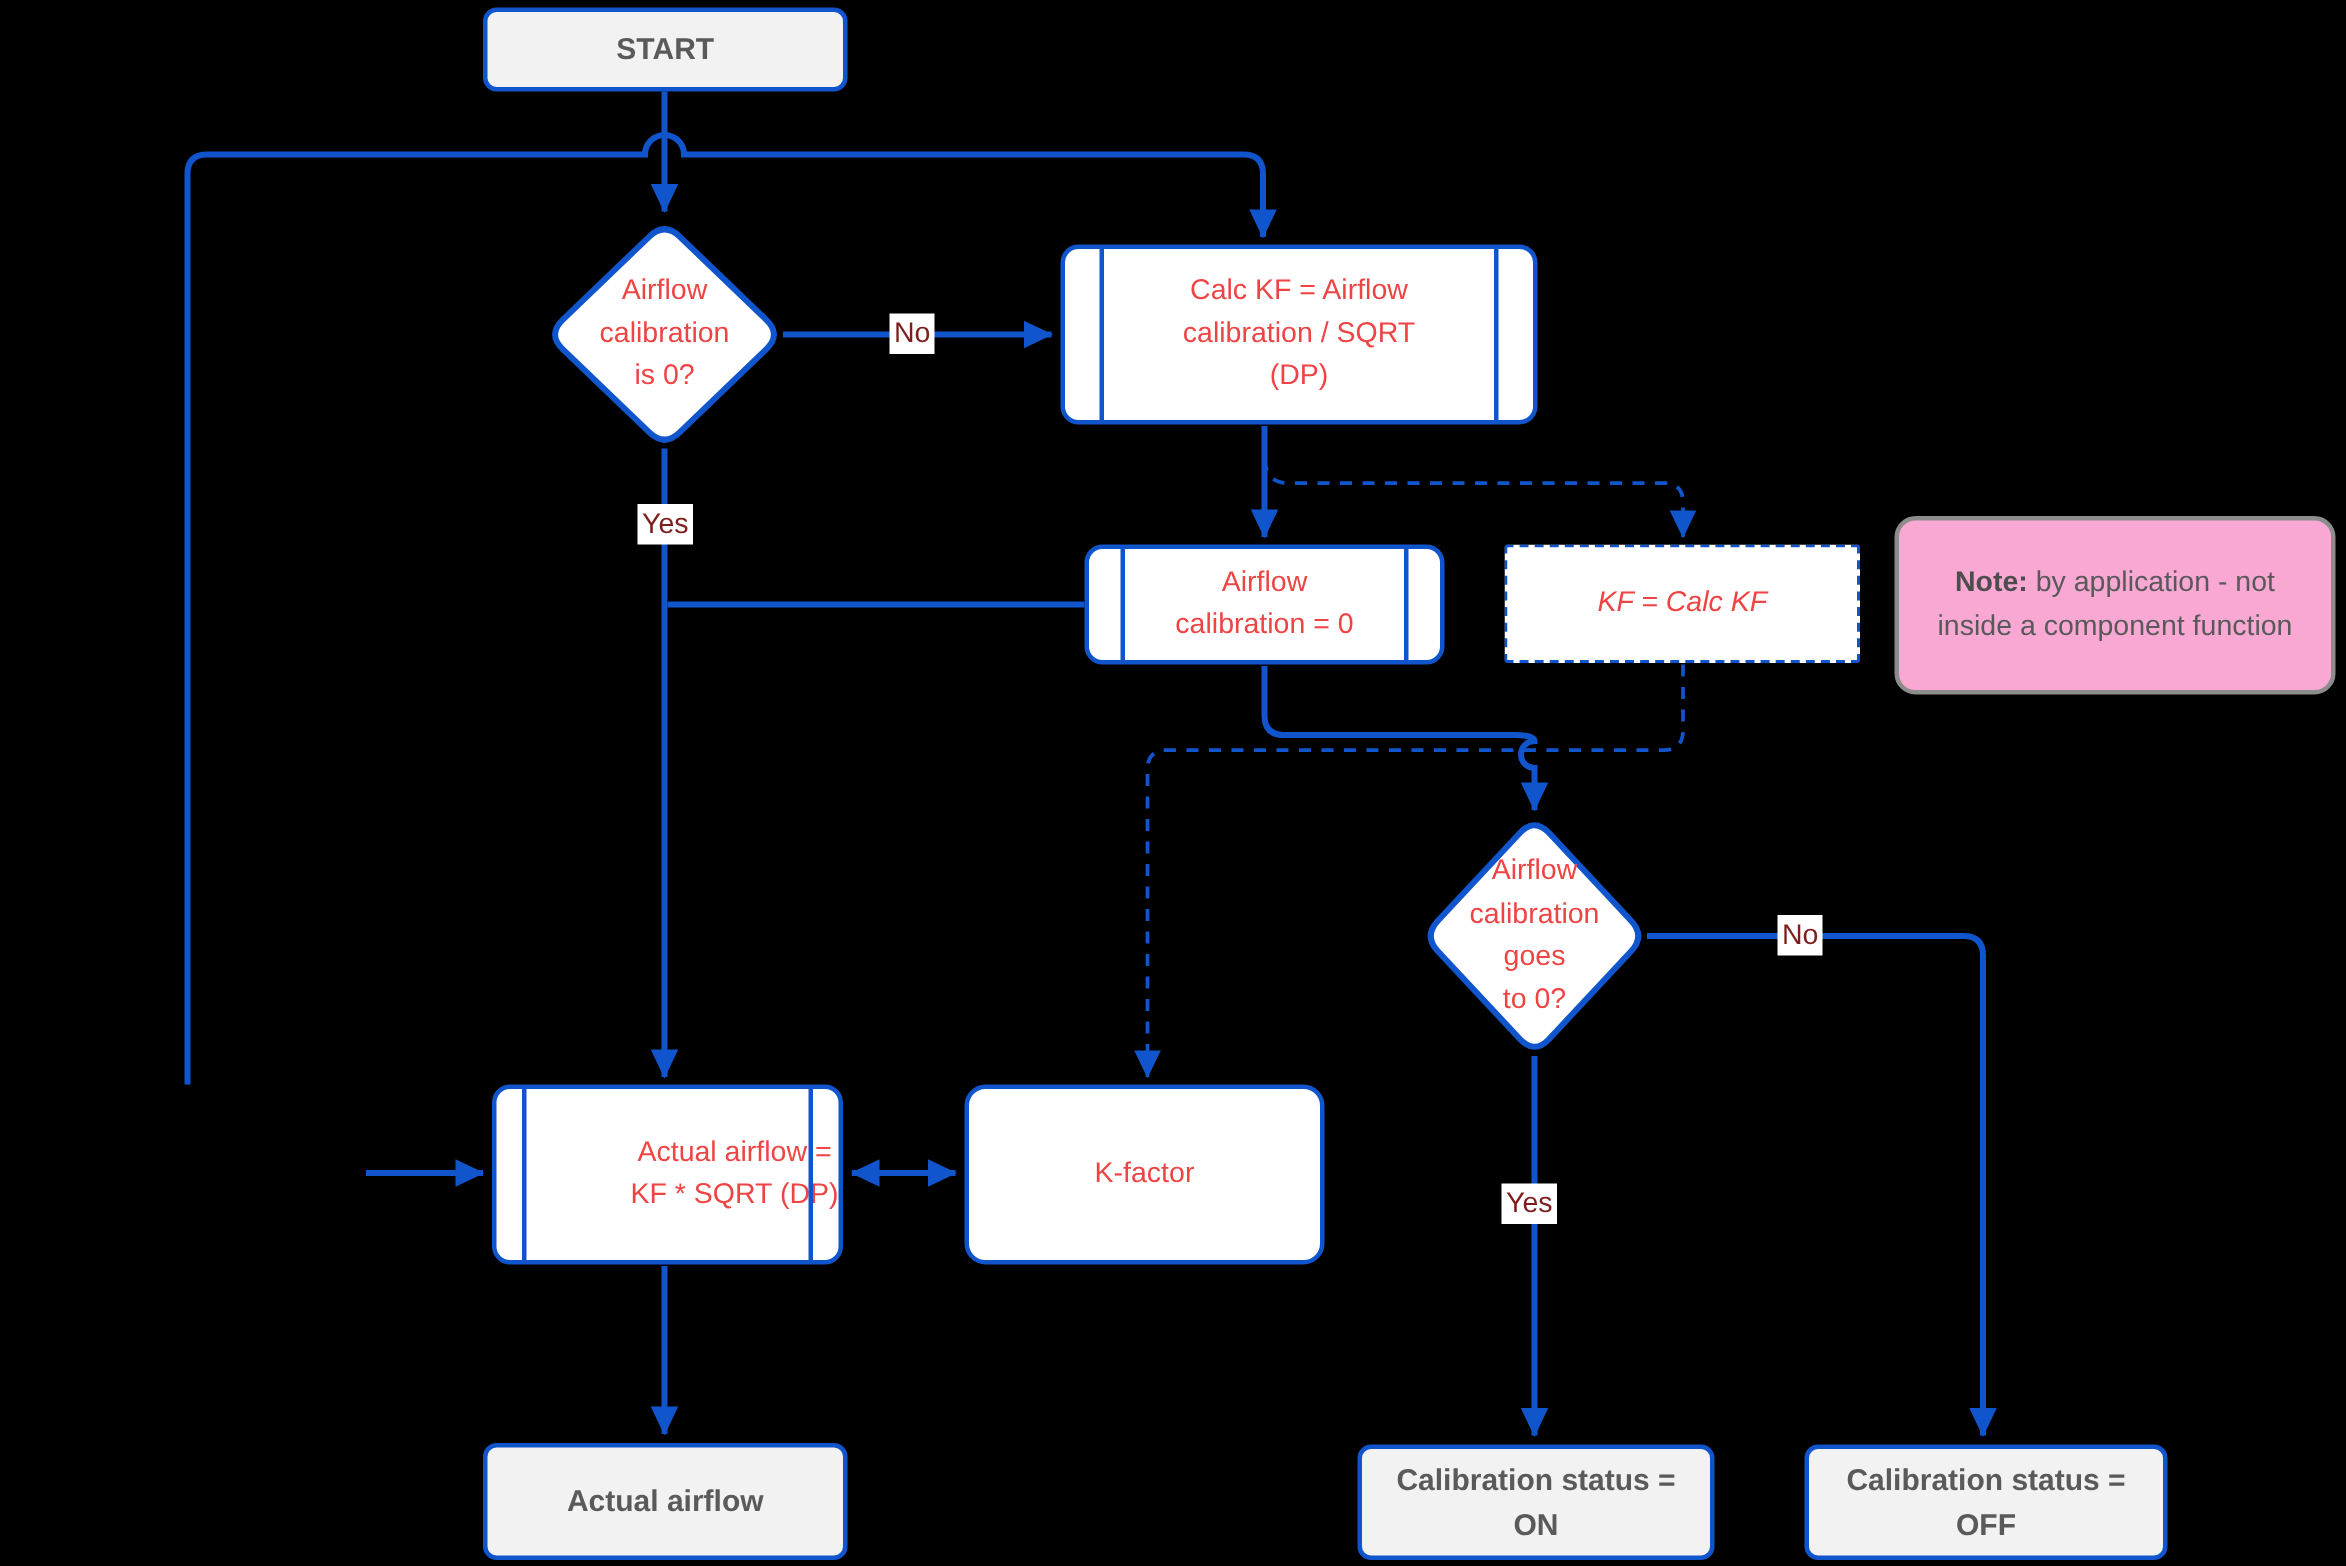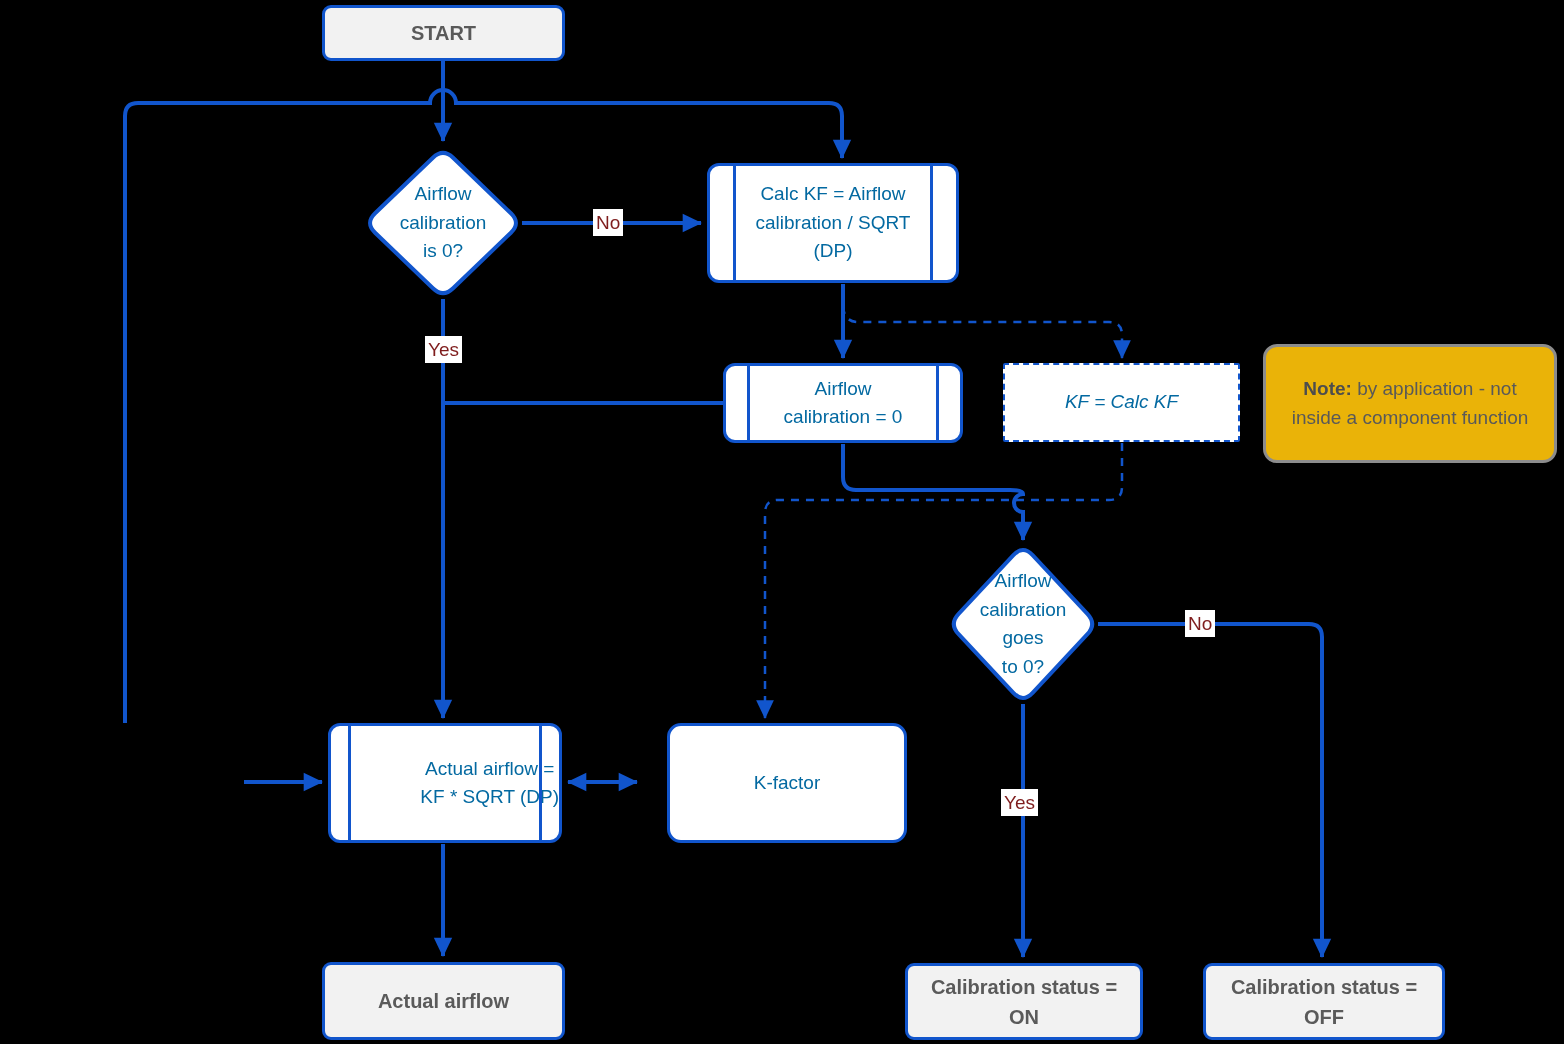--- a/index.html
+++ b/index.html
@@ -4,32 +4,32 @@
 <style>
   html,body{margin:0;padding:0;background:#000;}
   .stage{
     position:relative;width:1564px;height:1044px;background:#000000;
     font-family:"Liberation Sans",sans-serif;overflow:hidden;
   }
   .stage svg{position:absolute;left:0;top:0;z-index:1;}
   .node{
     position:absolute;z-index:2;box-sizing:border-box;
     display:flex;align-items:center;justify-content:center;text-align:center;
-    color:#0369a1;font-size:19px;line-height:1.5;white-space:pre-line;
+    color:#ef4444;font-size:19px;line-height:1.5;white-space:pre-line;
   }
   .terminator{
     background:#F2F2F2;border:3.5px solid #1155CC;border-radius:9px;
     font-weight:bold;color:#5a5a5a;font-size:20px;text-align:center;
   }
   .rounded{background:#FFFFFF;border:3.5px solid #1155CC;border-radius:14px;}
   .prebox{background:#FFFFFF;border:3.5px solid #1155CC;border-radius:12px;position:absolute;}
   .prebox .bar{position:absolute;top:0;bottom:0;width:0;border-left:3.5px solid #1155CC;}
   .dashedbox{background:#FFFFFF;border:2.5px dashed #1155CC;border-radius:2px;font-style:italic;}
   .note{
-    background:#eab308;border:3.5px solid #8C8C8C;border-radius:14px;
+    background:#f9a8d4;border:3.5px solid #8C8C8C;border-radius:14px;
     color:#595959;
   }
   .note b{color:#4d4d4d;}
   .dlabel{ 
     background:transparent;border:none;
   }
   .chip{
     position:absolute;z-index:3;background:#FFFFFF;color:#7f1d1d;
     font-size:19px;line-height:27px;padding:0 3px;text-align:center;
   }
@@ -81,21 +81,21 @@
 
     <path d="M 1032.6,555.2 L 1087.4,613.8 Q 1097,624 1087.4,634.2 L 1032.6,692.8 Q 1023,703 1013.4,692.8 L 958.6,634.2 Q 949,624 958.6,613.8 L 1013.4,555.2 Q 1023,545 1032.6,555.2 Z" fill="#FFFFFF" stroke="#1155CC" stroke-width="4"></path>
   </svg>
 
   <div class="node terminator" style="left:322px;top:5px;width:243px;height:56px;">START</div>
 
   <div class="node dlabel" style="left:367px;top:152px;width:152px;height:142px;font-size:19px;">Airflow
 calibration
 is 0?</div>
 
-  <div class="node prebox" style="left:707px;top:163px;width:252px;height:120px;">
+  <div class="node prebox" style="left:707px;top:163px;width:318px;height:120px;">
     <span class="bar" style="left:23px;"></span>
     <span class="bar" style="right:23px;"></span>
     <span>Calc KF = Airflow
 calibration / SQRT
 (DP)</span>
   </div>
 
   <div class="node prebox" style="left:723px;top:363px;width:240px;height:80px;">
     <span class="bar" style="left:21px;"></span>
     <span class="bar" style="right:21px;"></span>
@@ -115,21 +115,21 @@
 to 0?</div>
 
 
   <div class="node prebox" style="left:328px;top:723px;width:234px;height:120px;justify-content:flex-end;">
     <span class="bar" style="left:17px;"></span>
     <span class="bar" style="right:17px;"></span>
     <span>Actual airflow =
 KF * SQRT (DP)</span>
   </div>
 
-  <div class="node rounded" style="left:643px;top:723px;width:240px;height:120px;margin-left:24px;">K-factor</div>
+  <div class="node rounded" style="left:643px;top:723px;width:240px;height:120px;">K-factor</div>
 
   <div class="node terminator" style="left:322px;top:962px;width:243px;height:78px;">Actual airflow</div>
 
   <div class="node terminator" style="left:905px;top:963px;width:238px;height:77px;">Calibration status =
 ON</div>
 
   <div class="node terminator" style="left:1203px;top:963px;width:242px;height:77px;">Calibration status =
 OFF</div>
 
   <div class="chip" style="left:593px;top:209px;">No</div>

